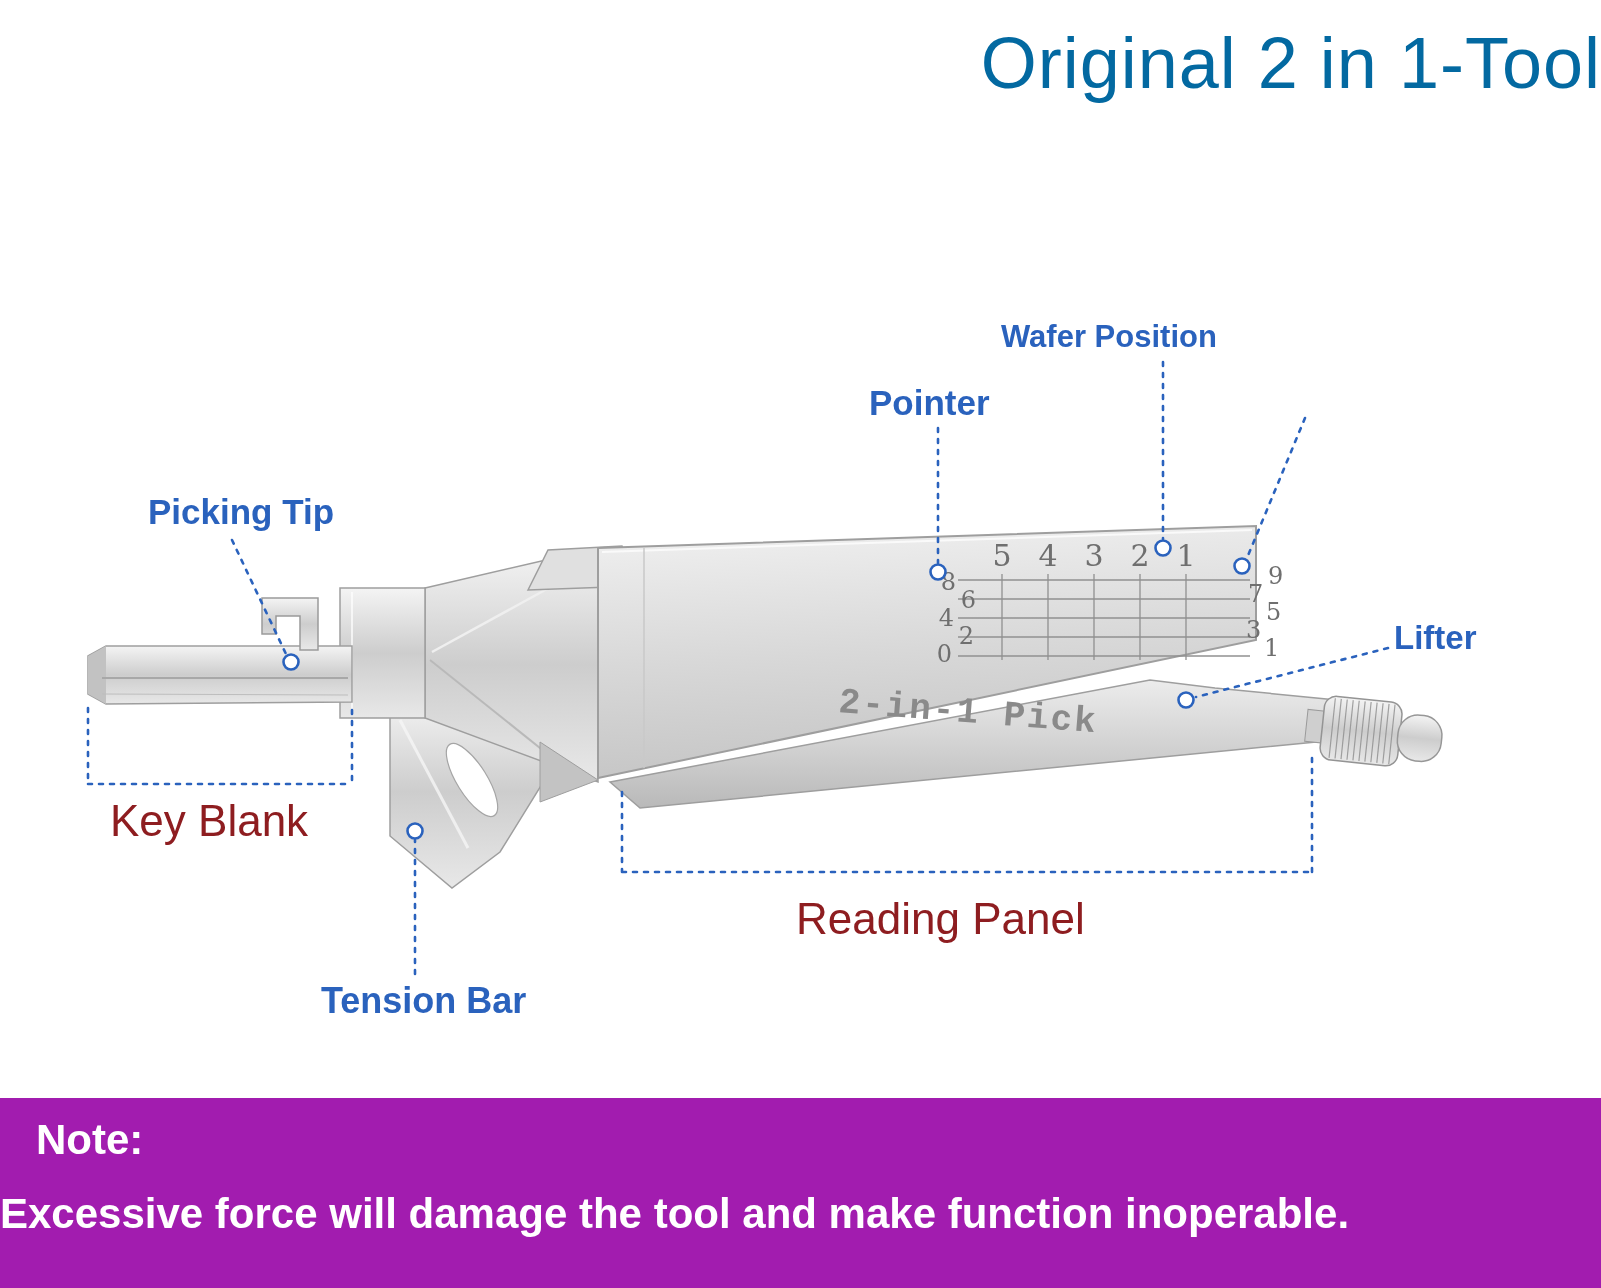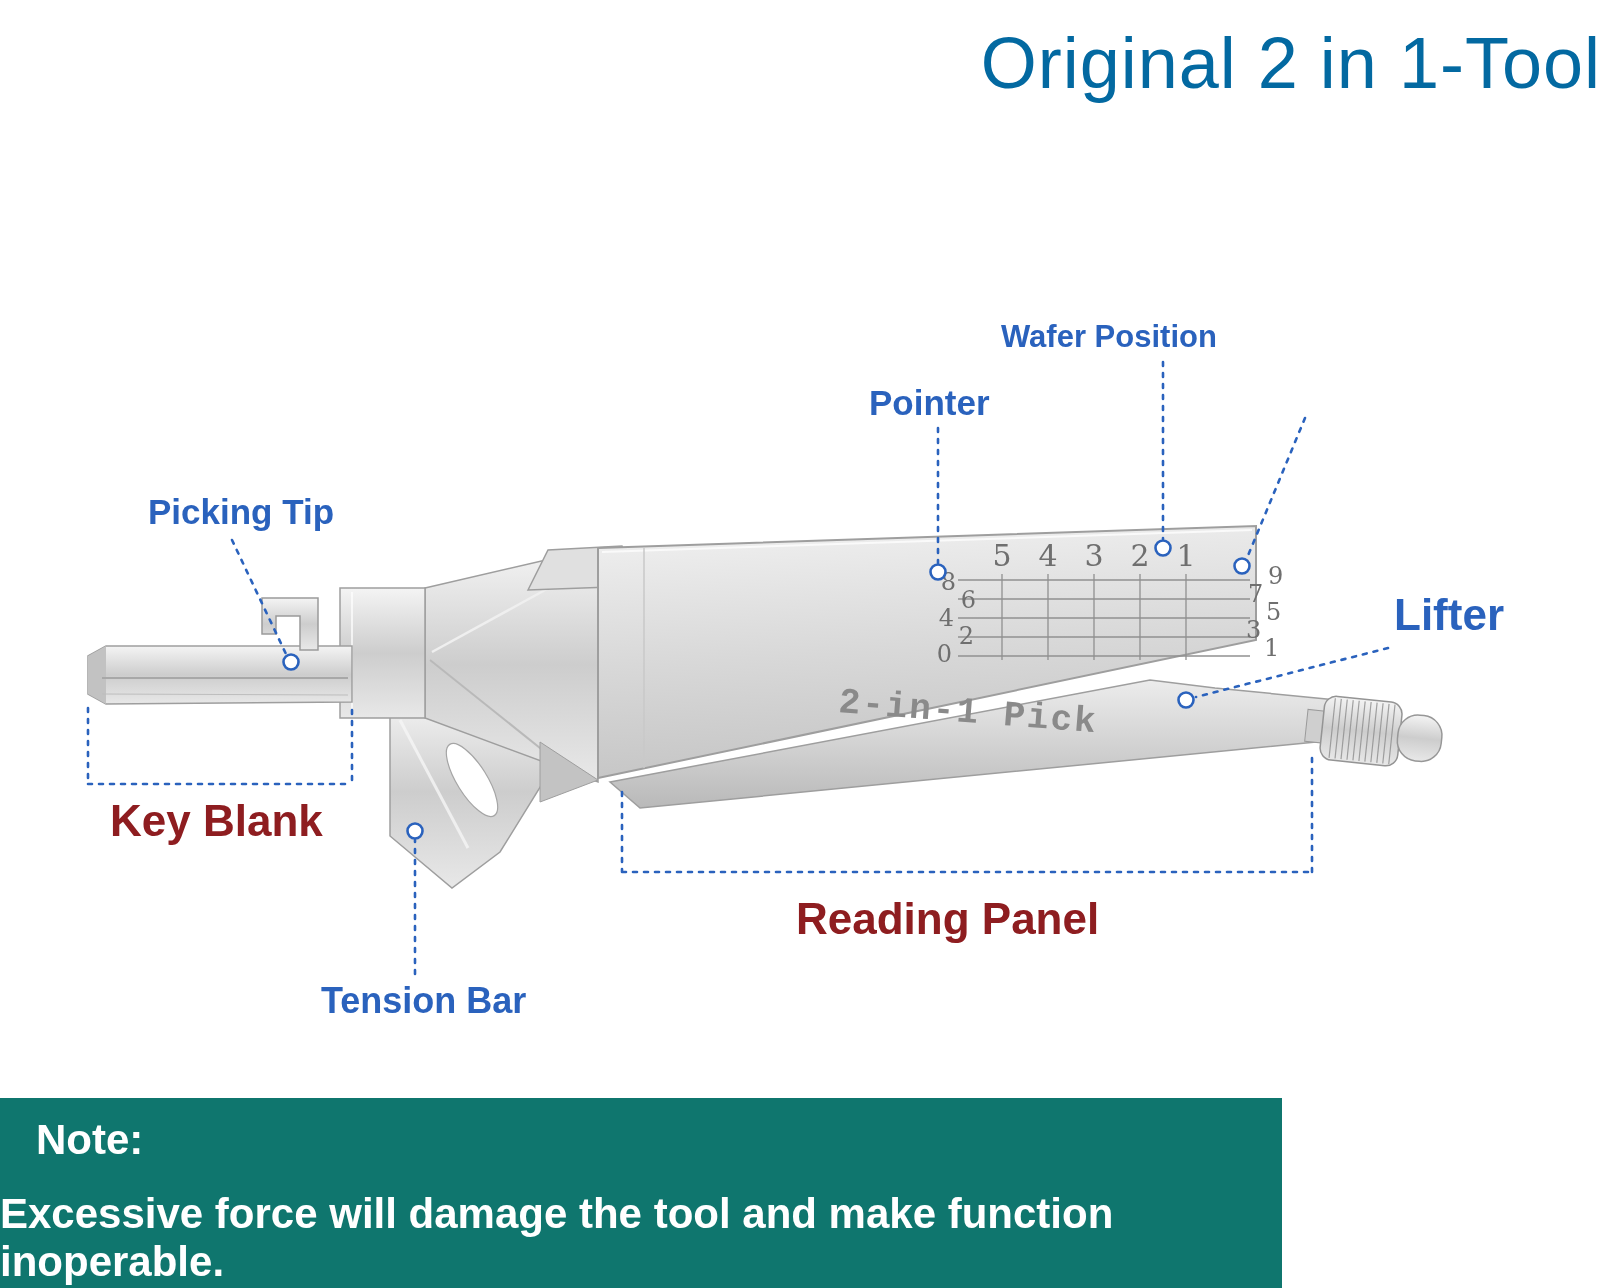--- a/index.html
+++ b/index.html
@@ -9,24 +9,24 @@
     overflow:hidden; font-family:"Liberation Sans", sans-serif;
   }
   .title {
     position:absolute; top:26px; left:0; width:100%; text-align:right;
     font-size:72px; font-weight:400; color:#0369a1; letter-spacing:1px;
     line-height:1.05;
   }
   .diagram { position:absolute; left:0; top:0; width:1601px; height:1288px; }
   .lbl { position:absolute; font-weight:700; white-space:nowrap; line-height:1; }
   .lbl.blue { color:#2a62bd; }
-  .lbl.red  { color:#8e1d20; font-weight:700; }
+  .lbl.red  { color:#8e1d20; font-weight:400; }
   .note {
-    position:absolute; left:0; bottom:0; width:1282px; height:190px;
-    background:#0f766e; color:#ffffff;
+    position:absolute; left:0; bottom:0; width:1601px; height:190px;
+    background:#a21caf; color:#ffffff;
   }
   .note-heading {
     position:absolute; left:36px; top:18px; font-size:42px; font-weight:700;
   }
   .note-text {
     position:absolute; left:0; top:92px; width:100%; text-align:left;
     font-size:42px; font-weight:700;
   }
   .scale-num { font-family:"DejaVu Serif", serif; fill:#6f6f6f; }
   .engrave {
@@ -170,21 +170,21 @@
       <circle cx="1163" cy="548" r="7.5"></circle>
       <circle cx="1242" cy="566" r="7.5"></circle>
       <circle cx="1186" cy="700" r="7.5"></circle>
       <circle cx="415" cy="831" r="7.5"></circle>
     </g>
   </svg>
 
   <div class="lbl blue" style="left:148px; top:494px; font-size:35px;">Picking Tip</div>
   <div class="lbl blue" style="left:869px; top:385px; font-size:35px;text-align:right;">Pointer</div>
   <div class="lbl blue" style="left:1001px; top:321px; font-size:31px;">Wafer Position</div>
-  <div class="lbl blue" style="left:1394px; top:593px; font-size:44px;">Lifter</div>
+  <div class="lbl blue" style="left:1394px; top:621px; font-size:33px;">Lifter</div>
   <div class="lbl red" style="left:110px; top:799px; font-size:44px;">Key Blank</div>
   <div class="lbl blue" style="left:321px; top:983px; font-size:36px;">Tension Bar</div>
   <div class="lbl red" style="left:796px; top:897px; font-size:44px;">Reading Panel</div>
 
   <div class="note">
     <div class="note-heading">Note:</div>
     <div class="note-text">Excessive force will damage the tool and make function inoperable.</div>
   </div>
 
 </div>

